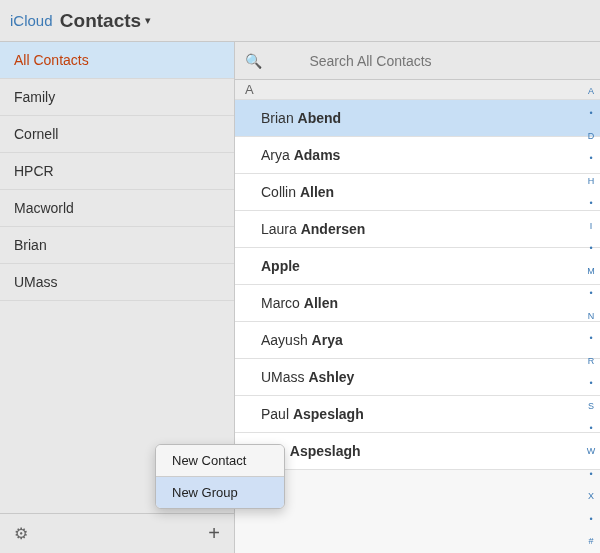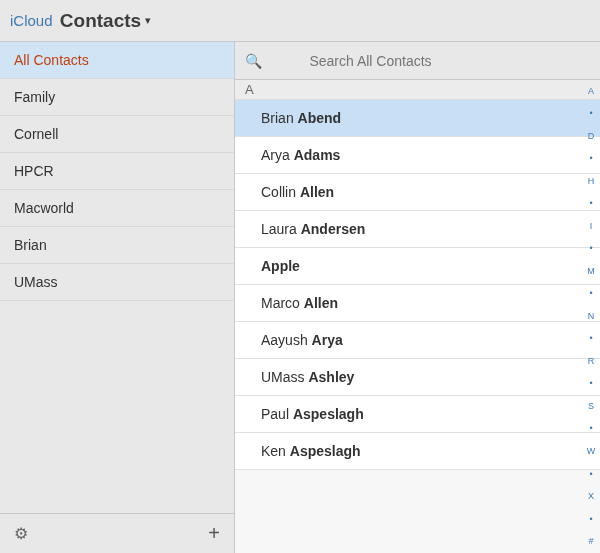--- a/index.html
+++ b/index.html
@@ -227,20 +227,25 @@
 
     <div class="sidebar-item active">All Contacts</div>
         <div class="sidebar-item">Family</div>
         <div class="sidebar-item">Cornell</div>
         <div class="sidebar-item">HPCR</div>
         <div class="sidebar-item">Macworld</div>
         <div class="sidebar-item">Brian</div>
         <div class="sidebar-item">UMass</div>
       </div>
 
+    <div class="context-menu">
+
+    <div class="context-menu-item">New Contact</div>
+        <div class="context-menu-item selected">New Group</div>
+      </div>
 
     <div class="sidebar-footer">
       <span class="sidebar-gear">⚙</span>
       <span class="sidebar-add">+</span>
     </div>
   </div>
 
   <div class="contact-area">
     <div class="search-bar">
       <span class="search-icon-char">🔍</span>

